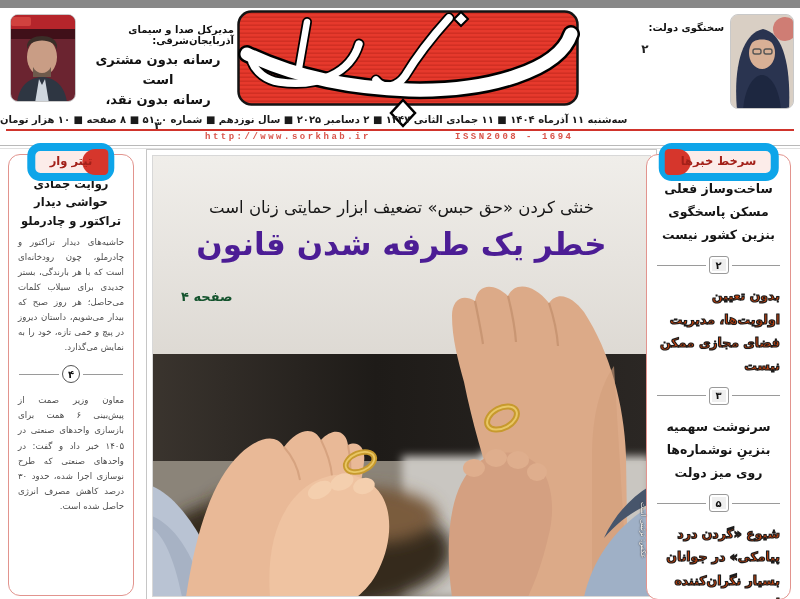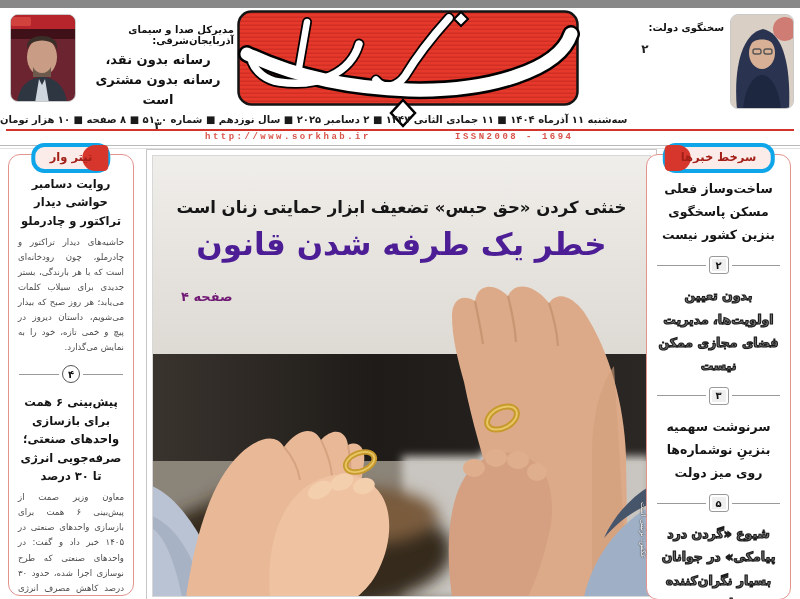--- a/index.html
+++ b/index.html
@@ -41,39 +41,40 @@
   .rule-gray-2 { position:absolute; top:140px; left:0; right:0; height:1px; background:#e0e0e0; }
 
   
   .side-box {
     position:absolute; border:1.5px solid #e2948e; border-radius:12px; background:#fff;
   }
   .left-box  { left:8px;  top:146px; width:126px; height:442px; }
   .right-box { left:646px; top:146px; width:145px; height:446px; }
   .pill {
     position:absolute; top:-12px; right:50%; transform:translateX(50%);
-    background:#fcece9; border:4px solid #0ea5e9; border-radius:13px;
+    background:#fcece9; border:8px solid #0ea5e9; border-radius:13px;
     color:#a32019; font-size:11.5px; font-weight:bold; line-height:1;
     padding:5px 14px; white-space:nowrap; z-index:3;
   }
   .pill.blob-left::before, .pill.blob-right::before {
     content:""; position:absolute; top:-2px; bottom:-2px; width:26px;
     background:#d6362c; z-index:-1;
   }
   .pill.blob-left::before  { left:-2px;  border-radius:13px 40px 40px 13px; }
   .pill.blob-right::before { right:-2px; border-radius:40px 13px 13px 40px; }
 
   .side-content { padding:16px 8px 6px 8px; }
   .news-item-title {
     font-size:12.5px; font-weight:bold; color:#141414;
     text-align:center; line-height:1.85; margin:6px 2px;
   }
   .news-item-title.outline {
-    color:#737373; -webkit-text-stroke:1.1px #1c1c1c;
+    color:#c2410c; -webkit-text-stroke:1.1px #1c1c1c;
     text-shadow:0 0 1px #1c1c1c;
+    text-align:right;
   }
   .titr-title {
     font-size:11.5px; font-weight:bold; color:#141414;
     text-align:center; line-height:1.6; margin:4px 0 5px 0;
   }
   .titr-body {
     font-size:8.6px; color:#4c4c4c; text-align:justify; line-height:1.75;
     margin:0 1px;
   }
   .divider { display:flex; align-items:center; margin:10px 2px; }
@@ -95,29 +96,29 @@
     position:absolute; left:146px; top:141px; width:511px; height:454px;
     border:1px solid #c6c6c6; background:#fff; padding:5px;
   }
   .photo-area {
     position:relative; width:100%; height:100%; overflow:hidden;
     border:1px solid #d8d8d8; background:#e9e7e3;
   }
   .photo-area svg { position:absolute; inset:0; }
   .lead-kicker {
     position:absolute; top:42px; left:0; width:100%; text-align:center;
-    font-size:16.5px; font-weight:bold; color:#161616; z-index:4;
+    font-size:16.5px; font-weight:normal; color:#161616; z-index:4;
   }
   .lead-headline {
     position:absolute; top:70px; left:0; width:100%; text-align:center;
     font-size:31px; font-weight:900; color:#4c1d95; z-index:4;
   }
   .lead-pageref {
     position:absolute; top:133px; left:28px;
-    font-size:13px; font-weight:bold; color:#701a75; z-index:4;
+    font-size:13px; font-weight:bold; color:#14532d; z-index:4;
   }
   .photo-credit {
     position:absolute; right:3px; bottom:38px; z-index:4;
     writing-mode:vertical-rl; font-size:7px; color:#fff;
     text-shadow:0 0 1px #333, 0 0 2px #333; letter-spacing:1px;
   }
 </style>
 </head>
 <body>
 
@@ -131,22 +132,22 @@
       <rect y="14" width="66" height="10" fill="#401019"></rect>
       <ellipse cx="33" cy="42" rx="15" ry="19" fill="#c99d85"></ellipse>
       <path d="M18 36 C18 22 48 22 48 36 L48 30 C46 18 20 18 18 30 Z" fill="#3a2e28"></path>
       <path d="M24 52 C28 60 38 60 42 52 L42 62 L24 62 Z" fill="#6e5a4c"></path>
       <path d="M8 88 C10 68 24 62 33 62 C42 62 56 68 58 88 Z" fill="#2e3642"></path>
       <path d="M30 64 L33 70 L36 64 L40 88 L26 88 Z" fill="#cfd6de"></path>
     </svg>
   </div>
   <div class="teaser-text" style="left:82px; top:16px; width:152px;">
     <div class="kicker-sm">مدیرکل صدا و سیمای آذربایجان‌شرقی:</div>
+    <div class="teaser-title">رسانه بدون مشتری است</div>
     <div class="teaser-title">رسانه بدون نقد،</div>
-    <div class="teaser-title">رسانه بدون مشتری است</div>
     <div class="page-num">۳</div>
   </div>
 
   <div class="masthead">
     <span class="sr">سرخاب</span>
     <svg width="342" height="100" viewBox="0 0 342 100">
       <defs>
         <pattern id="str" width="8" height="4" patternUnits="userSpaceOnUse">
           <rect width="8" height="4" fill="#e6392c"></rect>
           <rect y="2.6" width="8" height="1.1" fill="#c92a1f"></rect>
@@ -191,30 +192,29 @@
     <span class="meta-url">http://www.sorkhab.ir</span>
     <span class="meta-issn">ISSN2008 - 1694</span>
   </div>
   <div class="rule-gray-1"></div>
   <div class="rule-gray-2"></div>
 
   <div class="side-box left-box">
     <div class="pill blob-right">تیتر وار</div>
     <div class="side-content">
       <div>
-        <div class="titr-title">روایت دسامبر حواشی دیدار تراکتور و چادرملو</div>
-        <div class="titr-body">حاشیه‌های دیدار تراکتور و چادرملو، چون رودخانه‌ای است که با هر بارندگی، بستر جدیدی برای سیلاب کلمات می‌یابد؛ هر روز صبح که بیدار می‌شویم، داستان دیروز در پیچ و خمی تازه، خود را به نمایش می‌گذارد.</div>
+        <div class="titr-title">روایت جمادی حواشی دیدار تراکتور و چادرملو</div>
+        <div class="titr-body">حاشیه‌های دیدار تراکتور و چادرملو، چون رودخانه‌ای است که با هر بارندگی، بستر جدیدی برای سیلاب کلمات می‌حاصل؛ هر روز صبح که بیدار می‌شویم، داستان دیروز در پیچ و خمی تازه، خود را به نمایش می‌گذارد.</div>
       </div>
       <div class="divider">
         <span class="dline"></span>
         <span class="num-circle">۴</span>
         <span class="dline"></span>
       </div>
       <div>
-        <div class="titr-title">پیش‌بینی ۶ همت برای بازسازی واحدهای صنعتی؛ صرفه‌جویی انرژی تا ۳۰ درصد</div>
         <div class="titr-body">معاون وزیر صمت از پیش‌بینی ۶ همت برای بازسازی واحدهای صنعتی در ۱۴۰۵ خبر داد و گفت: در واحدهای صنعتی که طرح نوسازی اجرا شده، حدود ۳۰ درصد کاهش مصرف انرژی حاصل شده است.</div>
       </div>
 
     </div>
   </div>
 
   <div class="center-block">
     <div class="photo-area">
       <svg width="498" height="441" viewBox="0 0 498 441" preserveAspectRatio="none">
         <defs>

